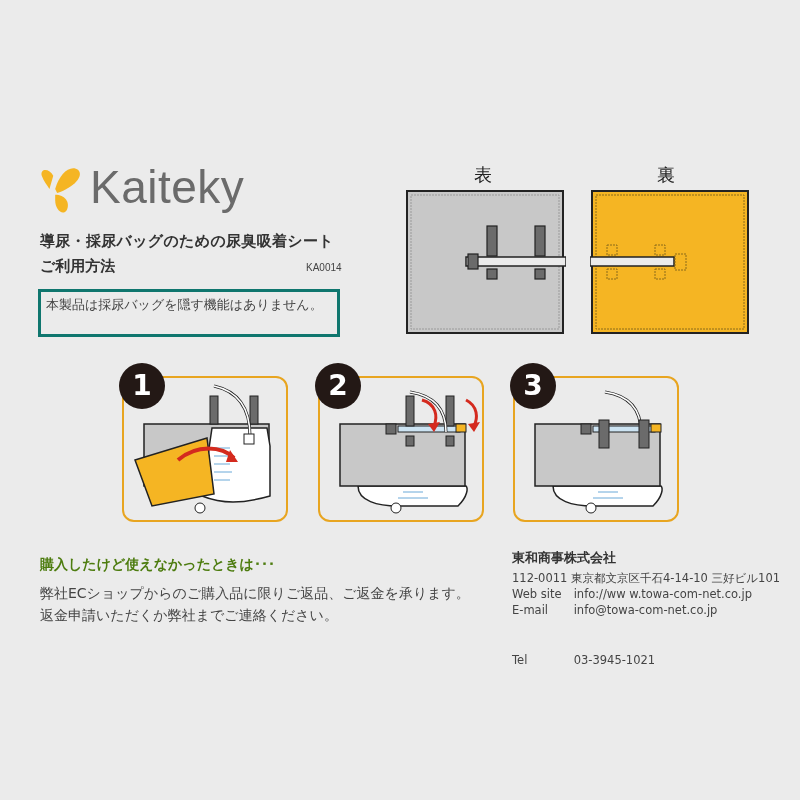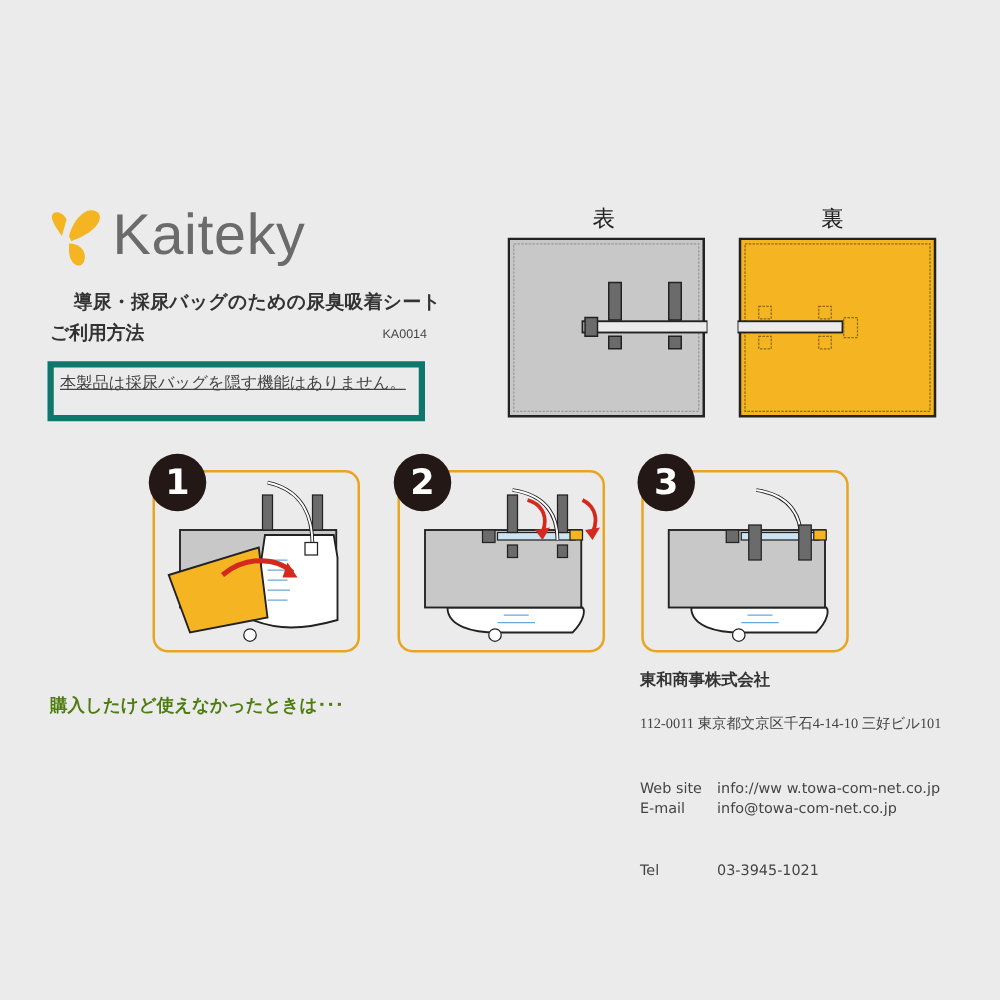--- a/index.html
+++ b/index.html
@@ -1,31 +1,31 @@
 <!DOCTYPE html>
 <html><head>
 <meta charset="utf-8">
 <style>
   html,body{margin:0;padding:0;}
   body{width:800px;height:800px;background:#ebebeb;position:relative;overflow:hidden;font-family:"DejaVu Sans",sans-serif;color:#3a3a3a;}
   .abs{position:absolute;}
   .logo{left:36px;top:164px;width:230px;height:56px;}
   .logo-text{left:90px;top:160px;font-family:"Liberation Sans",sans-serif;font-size:46px;color:#6b6b6b;letter-spacing:0.5px;font-weight:normal;}
-  .title1{left:40px;top:232px;font-size:15px;font-weight:bold;color:#333;letter-spacing:0.3px;margin-left:19px;}
+  .title1{left:40px;top:232px;font-size:15px;font-weight:bold;color:#333;letter-spacing:0.3px;}
   .title2{left:40px;top:257px;font-size:15px;font-weight:bold;color:#333;text-align:center;}
   .code{left:306px;top:262px;font-size:10px;color:#444;font-family:"Liberation Sans",sans-serif;}
-  .notice{left:38px;top:289px;width:302px;height:48px;border:5px solid #0f766e;box-sizing:border-box;padding:3px 5px;font-size:13px;line-height:20px;color:#444;text-decoration:underline;}
+  .notice{left:38px;top:289px;width:302px;height:48px;border:3px solid #0f766e;box-sizing:border-box;padding:3px 5px;font-size:13px;line-height:20px;color:#444;}
   .side-label{font-size:18px;color:#222;}
   .frame{position:absolute;border:2px solid #e8a520;border-radius:12px;box-sizing:border-box;background:#ebebeb;}
   .badge{position:absolute;width:46px;height:46px;border-radius:50%;background:#231815;color:#fff;font-family:"DejaVu Sans",sans-serif;font-weight:bold;font-size:28px;text-align:center;line-height:46px;}
   .sec-title{left:40px;top:556px;font-size:14px;font-weight:bold;color:#4d7c0f;}
   .sec-body{left:40px;top:582px;font-size:14px;line-height:22px;color:#444;}
-  .co-name{left:512px;top:535px;font-size:13px;font-weight:bold;color:#333;}
+  .co-name{left:512px;top:549px;font-size:13px;font-weight:bold;color:#333;}
   .co-row{position:absolute;left:512px;font-size:11.5px;color:#444;font-family:"DejaVu Sans",sans-serif;white-space:nowrap;}
-  .co-row .lbl{display:inline-block;width:58px;margin-top:36px;}
+  .co-row .lbl{display:inline-block;width:58px;}
 </style>
 </head>
 <body>
 
 <svg class="abs logo" viewBox="0 0 50 56" style="left:36px;top:164px;width:48px;height:54px;">
   <path d="M18 12 C14 4 4 4 6 12 C8 18 12 22 14 26 Z" fill="#f5b523"></path>
   <path d="M20 26 C24 10 36 0 44 6 C50 12 40 24 22 30 Z" fill="#f5b523"></path>
   <path d="M20 32 C30 32 36 40 32 48 C28 54 20 48 20 38 Z" fill="#f5b523"></path>
 </svg>
 <div class="abs logo-text">Kaiteky</div>
@@ -128,24 +128,26 @@
     <path d="M92 16 C118 20 128 35 128 56" fill="none" stroke="#222" stroke-width="3"></path>
     <path d="M92 16 C118 20 128 35 128 56" fill="none" stroke="#fff" stroke-width="1.5"></path>
     <rect x="86" y="44" width="10" height="28" fill="#6b6b6b" stroke="#222"></rect>
     <rect x="126" y="44" width="10" height="28" fill="#6b6b6b" stroke="#222"></rect>
   </svg>
 </div>
 <div class="badge" style="left:510px;top:363px;">3</div>
 
 <div class="abs sec-title">購入したけど使えなかったときは･･･</div>
 <div class="abs sec-body">
+  <div>弊社ECショップからのご購入品に限りご返品、ご返金を承ります。</div>
+  <div>返金申請いただくか弊社までご連絡ください。</div>
 </div>
 
 <div class="abs co-name">東和商事株式会社</div>
-<div class="co-row" style="top:571px;font-family:Liberation Serif, serif;">
+<div class="co-row" style="top:571px;">
   <span>112-0011</span>
   <span>東京都文京区千石4-14-10 三好ビル101</span>
 </div>
 <div class="co-row" style="top:587px;">
   <span class="lbl">Web site</span>
   <span>info://ww w.towa-com-net.co.jp</span>
 </div>
 <div class="co-row" style="top:603px;">
   <span class="lbl">E-mail</span>
   <span>info@towa-com-net.co.jp</span>

